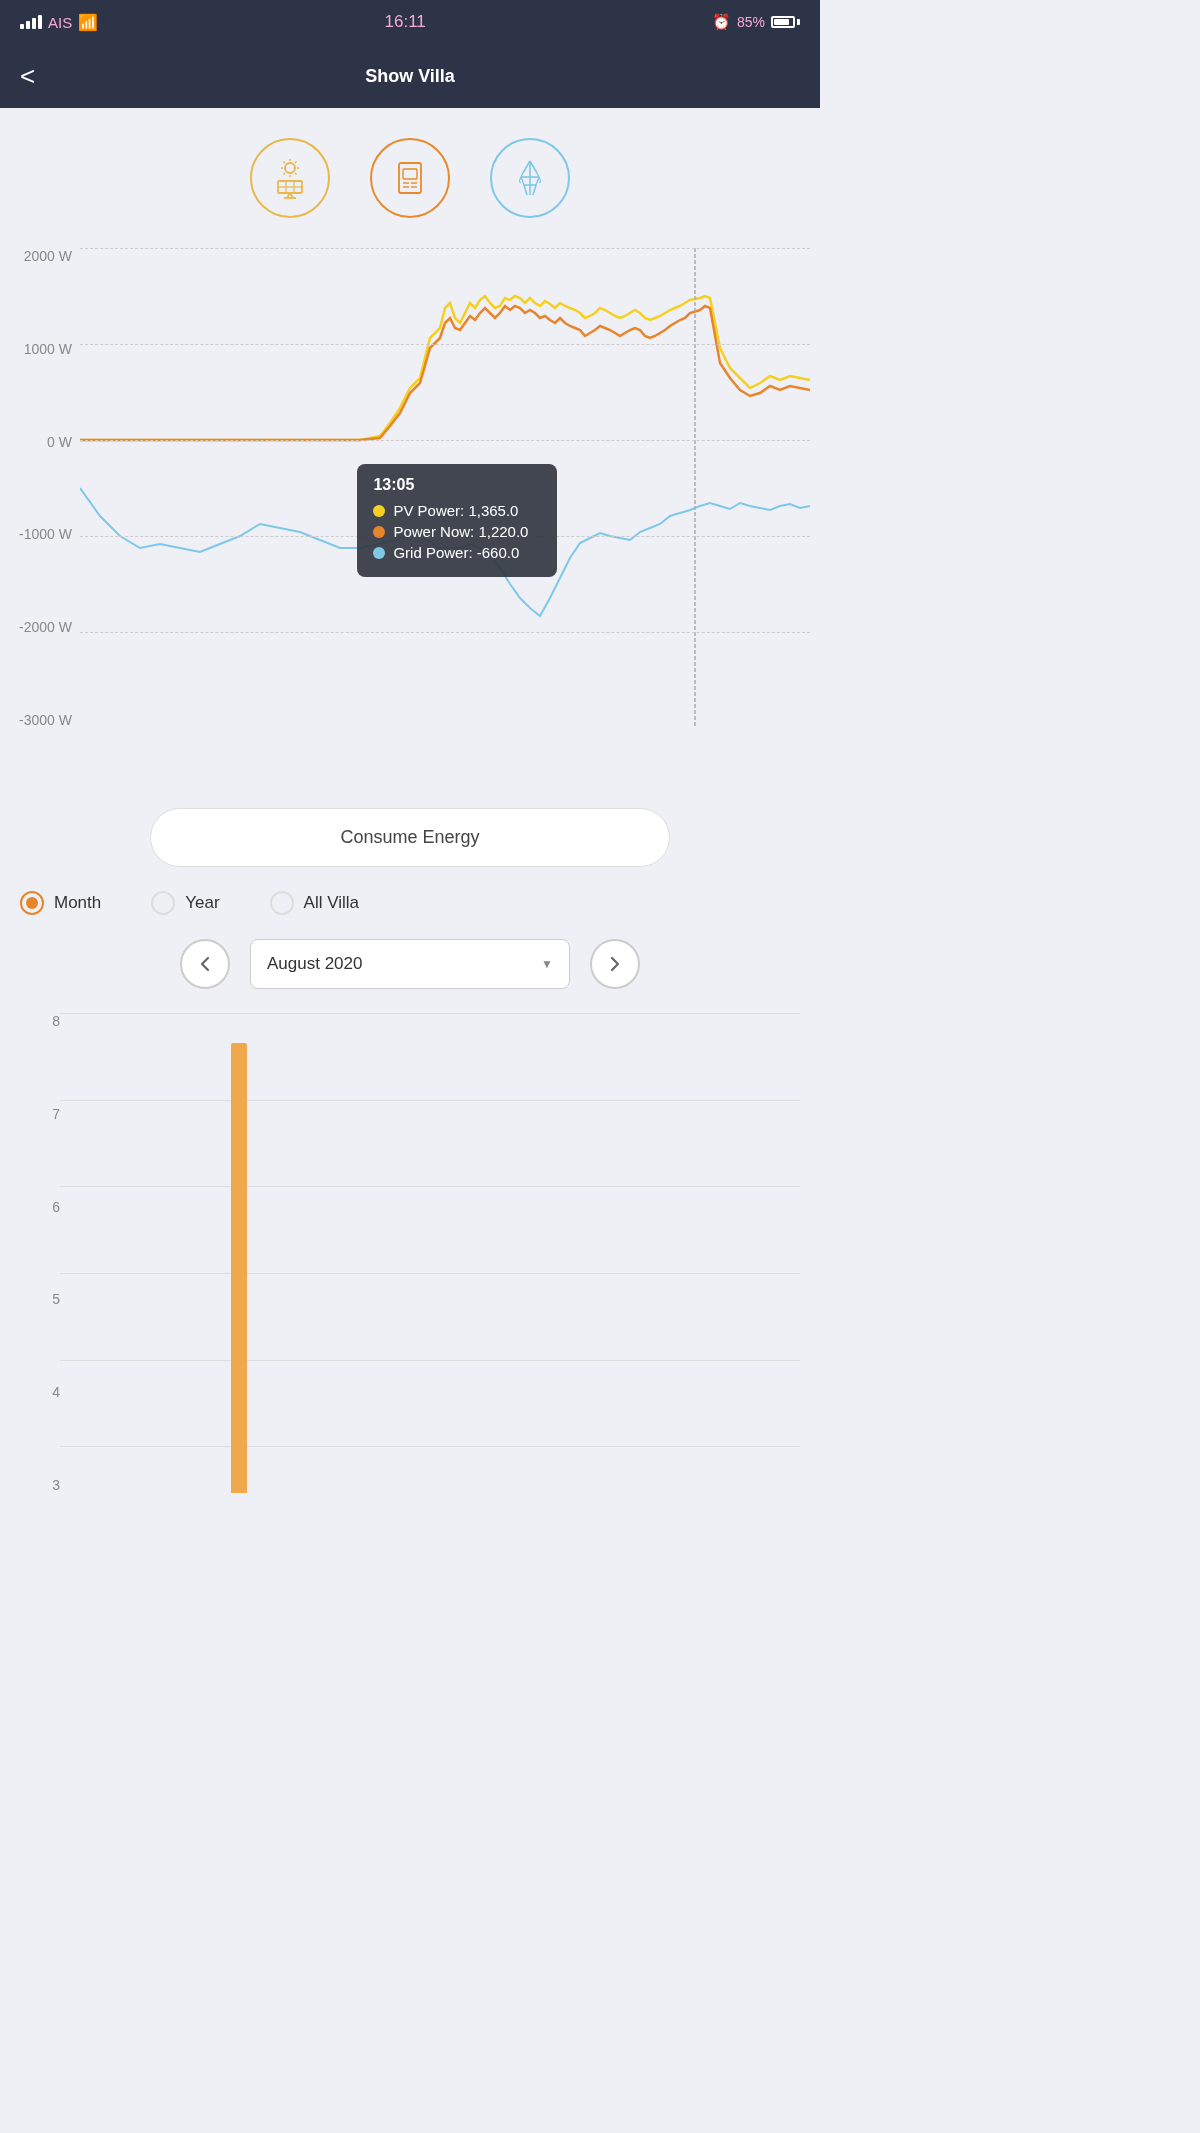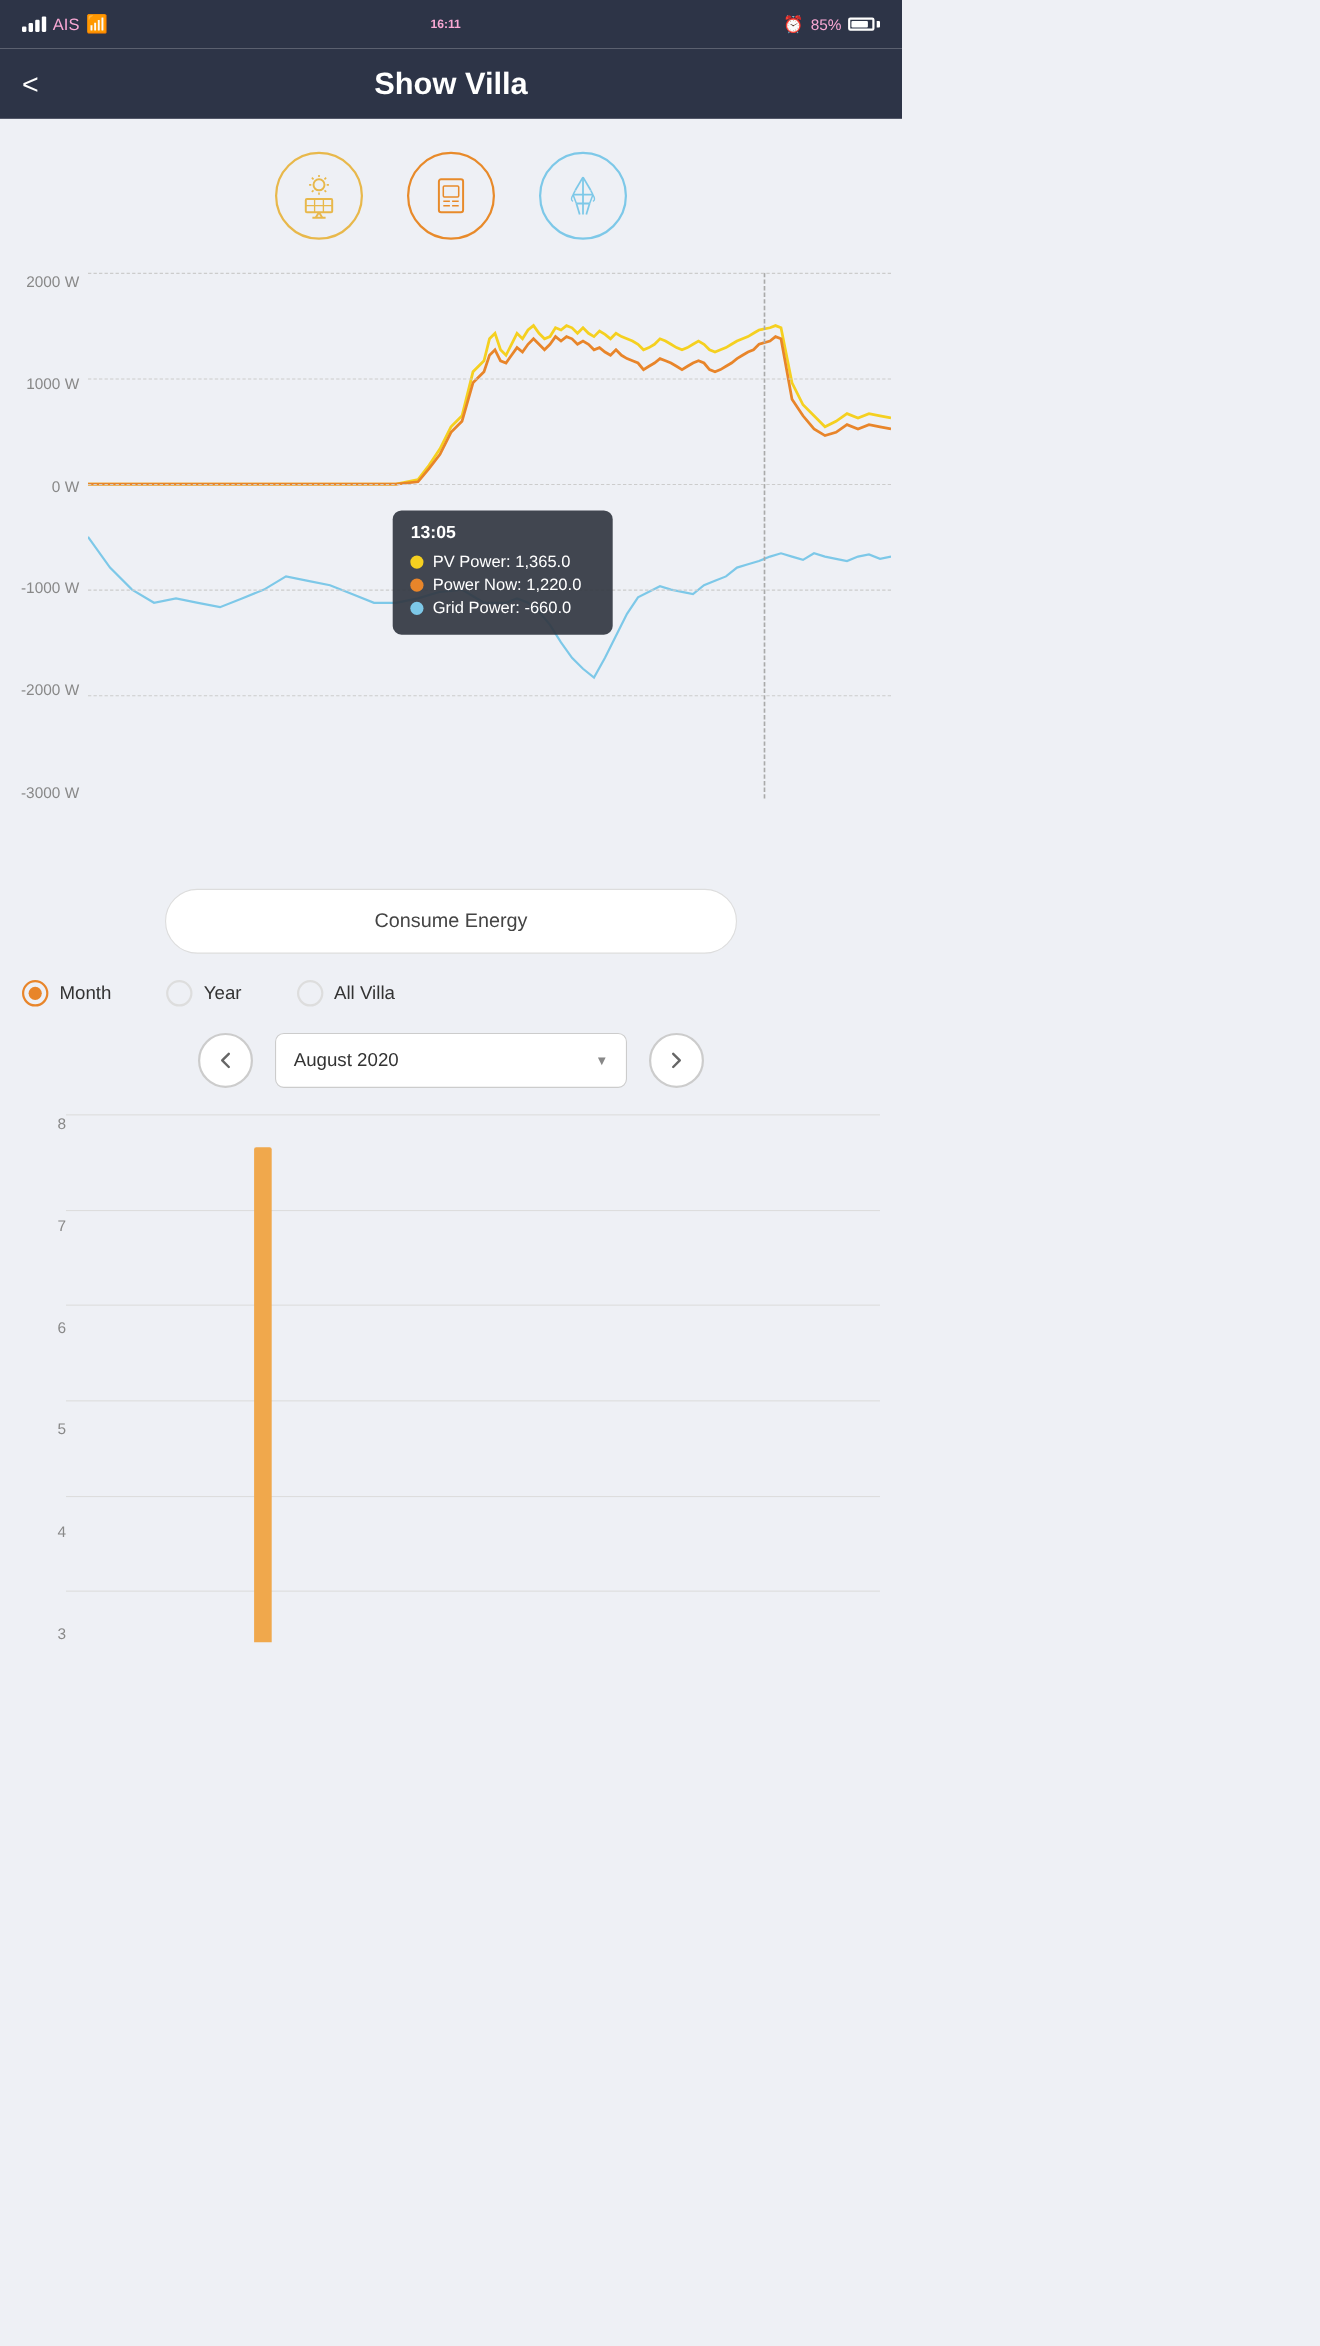--- a/index.html
+++ b/index.html
@@ -18,21 +18,21 @@
       color: #f9a8d4;
       height: 44px;
       display: flex;
       align-items: center;
       justify-content: space-between;
       padding: 0 20px;
       font-size: 15px;
       font-weight: 500;
     }
     .status-left { display: flex; align-items: center; gap: 6px; }
-    .status-center { font-size: 11px; font-weight: 700; }
+    .status-center { font-size: 17px; font-weight: 400; }
     .status-right { display: flex; align-items: center; gap: 6px; font-size: 14px; }
 
     
     .signal-bars { display: flex; align-items: flex-end; gap: 2px; }
     .signal-bars span { background: white; width: 4px; display: inline-block; border-radius: 1px; }
 
     
     .battery {
       display: inline-flex; align-items: center; gap: 2px;
     }
@@ -55,21 +55,21 @@
     }
     .back-btn {
       position: absolute;
       left: 20px;
       color: white;
       font-size: 26px;
       cursor: pointer;
       font-weight: 300;
     }
     .header-title {
-      font-size: 28px;
+      font-size: 18px;
       font-weight: 600;
       color: white;
     }
 
     
     .icons-row {
       display: flex;
       justify-content: center;
       gap: 40px;
       padding: 30px 20px 20px;

